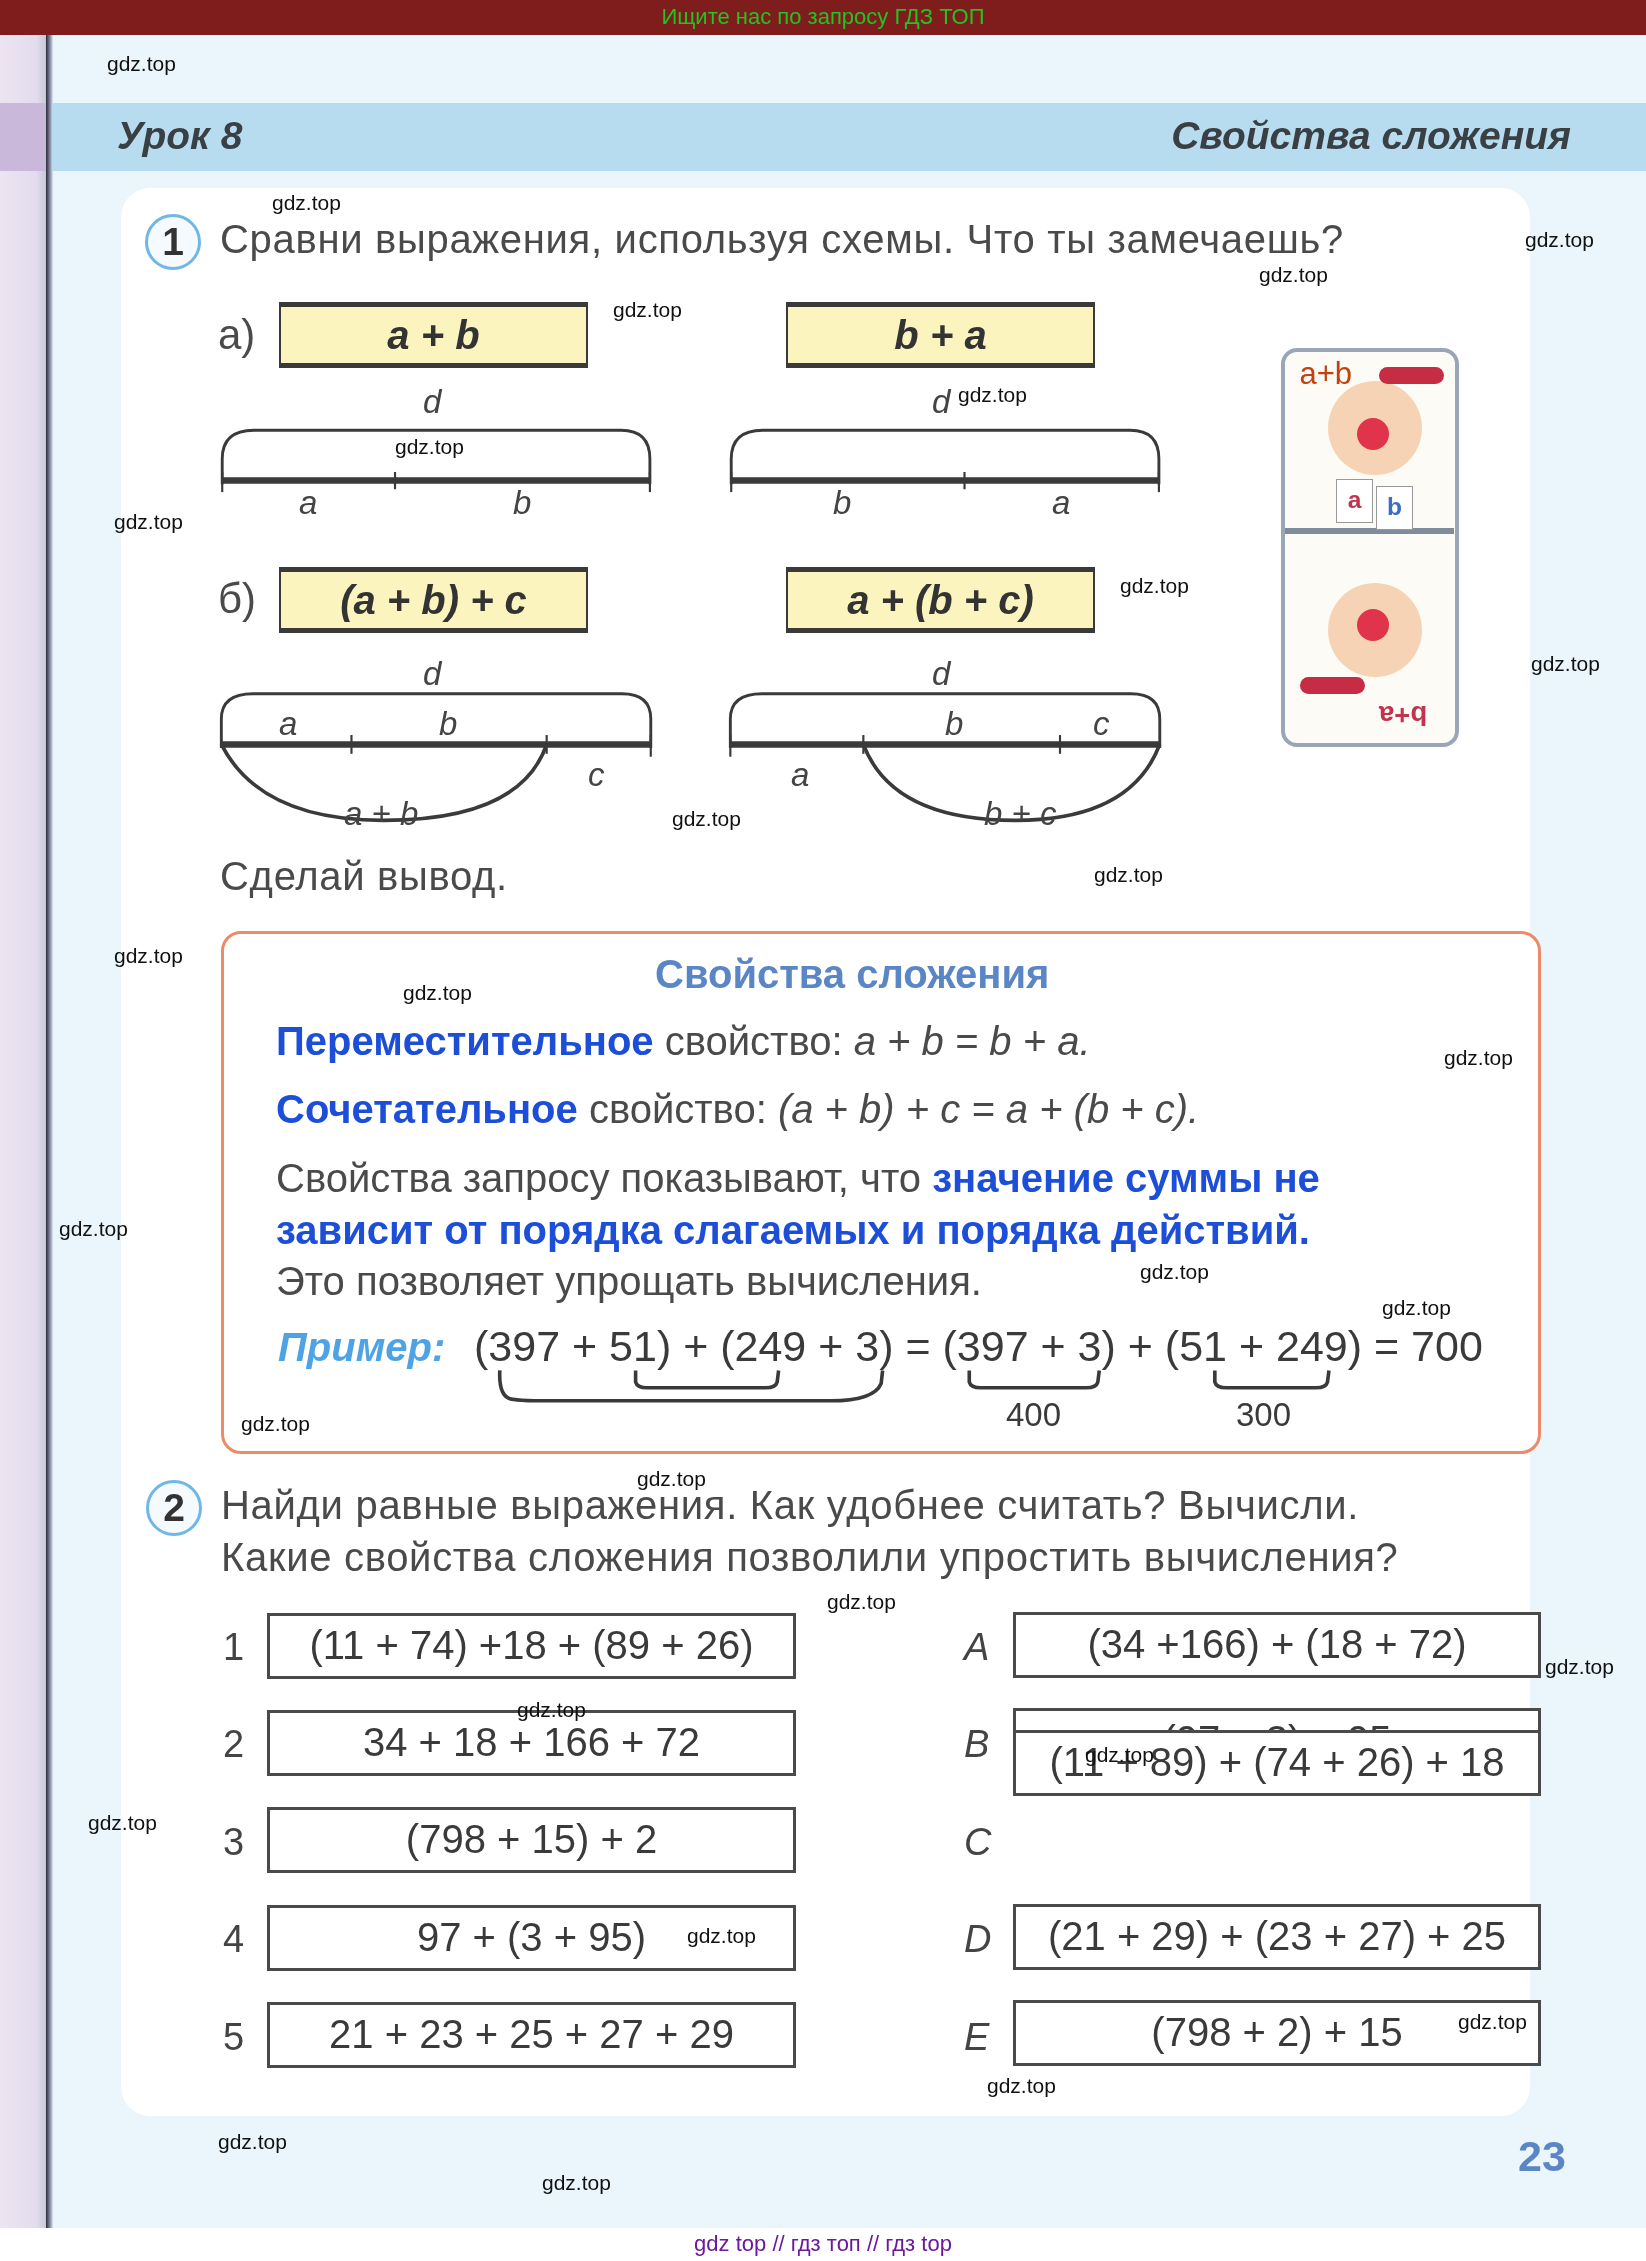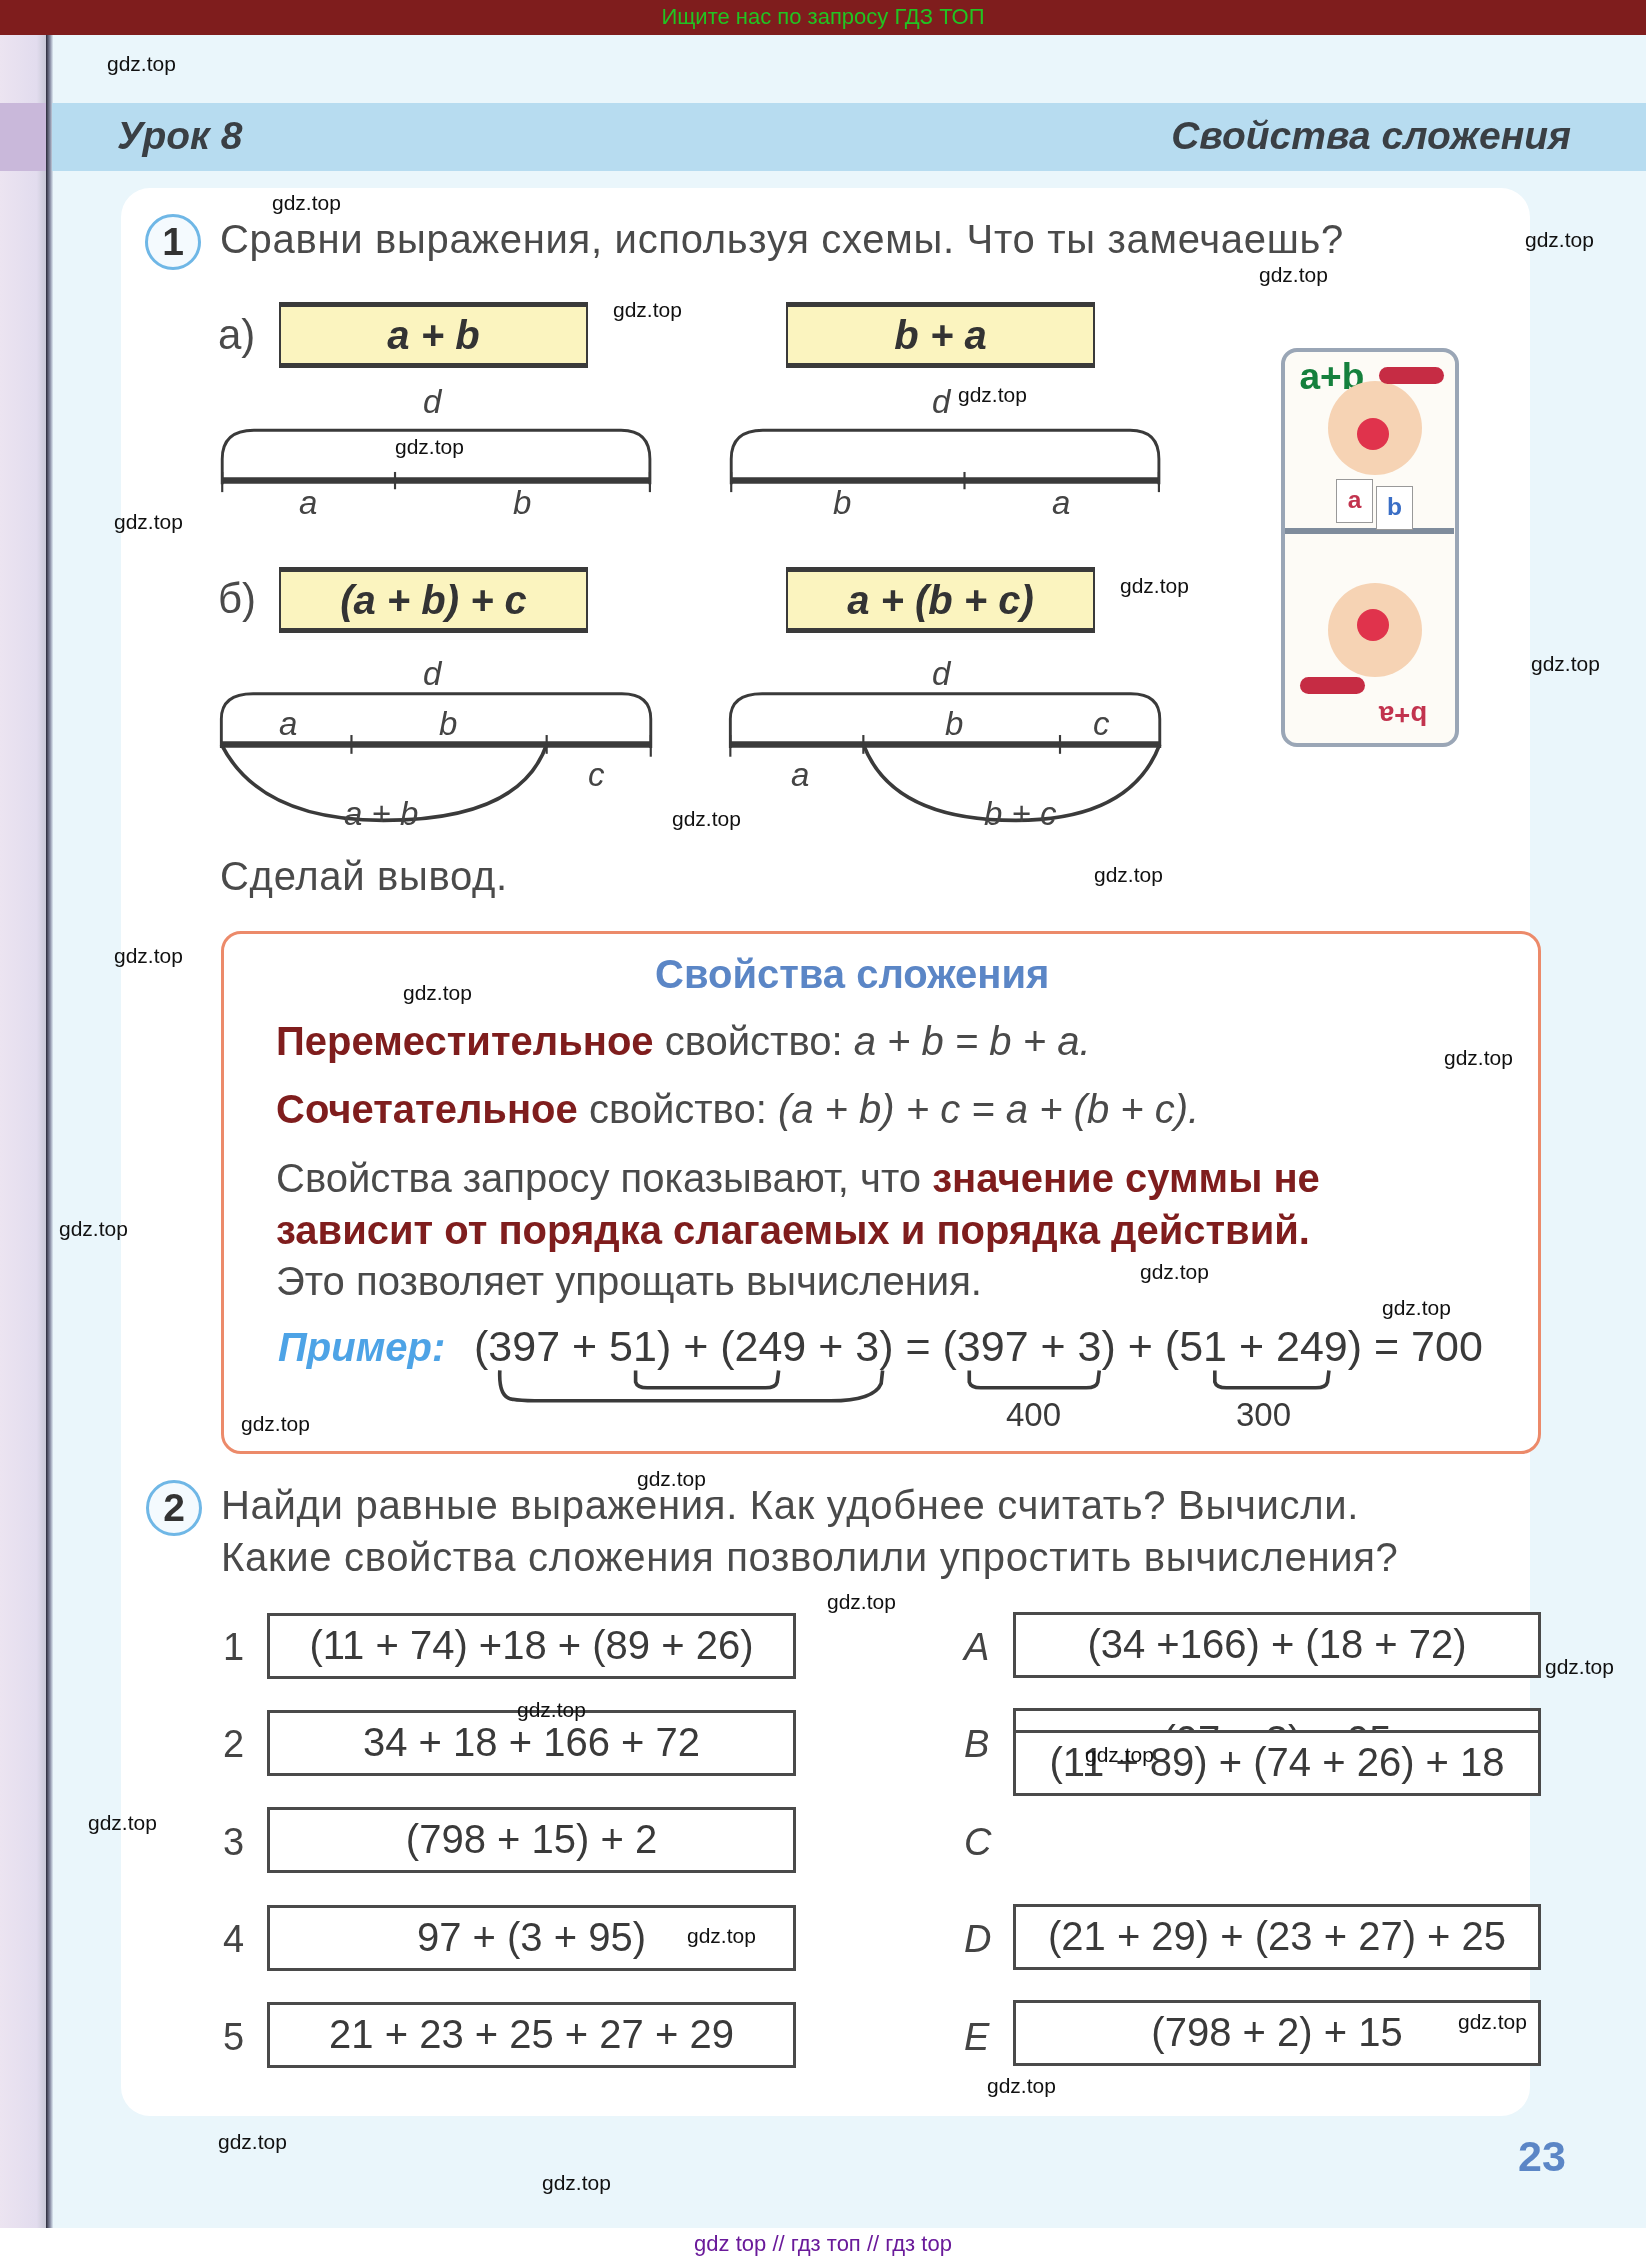--- a/index.html
+++ b/index.html
@@ -17,21 +17,21 @@
   .card { left:121px; top:188px; width:1409px; height:1928px; background:#ffffff; border-radius:29px; }
   .wm { font-size:21px; color:#111; font-family:"Liberation Sans", sans-serif; }
   .num-circle { width:56px; height:56px; border:3.6px solid #6fb7e6; border-radius:50%; box-sizing:border-box; text-align:center; font-weight:bold; font-size:39px; line-height:49px; color:#333; background:#f4fafe; }
   .task-text { font-size:40px; color:#4a4a4a; letter-spacing:0.7px; }
   .sub-label { font-size:42px; color:#4a4a4a; }
   .yellow-box { background:#fbf4bf; border-top:5px solid #3a3a3a; border-bottom:5px solid #3a3a3a; border-left:2.2px solid #3a3a3a; border-right:2.2px solid #3a3a3a; box-sizing:border-box; text-align:center; font-weight:bold; font-style:italic; font-size:40px; color:#333; }
   .ilabel { font-size:33px; font-style:italic; color:#444; }
   .rule-box { left:221px; top:931px; width:1320px; height:523px; border:3.6px solid #ec8a6a; border-radius:20px; box-sizing:border-box; background:#ffffff; }
   .rule-title { font-size:40px; font-weight:bold; color:#5b86c6; }
   .rule-line { font-size:40px; color:#4a4a4a; }
-  .rule-line b { color:#7f1d1d; }
+  .rule-line b { color:#1d4ed8; }
   .rule-line i { font-style:italic; }
   .example-label { font-size:40px; font-weight:bold; font-style:italic; color:#4da3e6; }
   .example-expr { font-size:43px; color:#3a3a3a; }
   .ex-result { font-size:33px; color:#3a3a3a; }
   .expr-box { border:3.6px solid #4a4a4a; box-sizing:border-box; background:#fff; text-align:center; font-size:40px; color:#3a3a3a; }
   .row-label { font-size:38px; color:#444; }
   .row-label-it { font-size:38px; color:#444; font-style:italic; }
   .page-number { font-size:43px; font-weight:bold; color:#5b86c6; }
   .bottombar { left:0; top:2228px; width:1646px; height:33px; background:#ffffff; text-align:center; }
   .bottombar span { color:#6a1a9a; font-size:22px; line-height:32px; }
@@ -113,21 +113,21 @@
 <div class="abs ilabel" style="left:344px;top:795px;">a + b</div>
 <div class="abs ilabel" style="left:945px;top:705px;">b</div>
 <div class="abs ilabel" style="left:1093px;top:705px;">c</div>
 <div class="abs ilabel" style="left:791px;top:756px;">a</div>
 <div class="abs ilabel" style="left:984px;top:795px;">b + c</div>
 
 <div class="abs task-text" style="left:220px;top:854px;">Сделай вывод.</div>
 
 <div class="abs" style="left:1281px;top:348px;width:178px;height:399px;border:4.3px solid #9aa6b6;border-radius:16px;background:#fdfbf6;box-sizing:border-box;">
   <div class="abs" style="left:0;top:176px;width:169px;height:5.8px;background:#7f8c9c;"></div>
-  <div class="abs" style="left:14.5px;top:4.3px;font-size:37px;font-weight:bold;color:#15803d;"><span>a+b</span></div>
+  <div class="abs" style="left:14.5px;top:4.3px;font-size:31px;font-weight:normal;color:#c2410c;"><span>a+b</span></div>
   <div class="abs" style="left:43px;top:29px;width:94px;height:94px;border-radius:50%;background:#f6d3b4;"></div>
   <div class="abs" style="left:72px;top:66px;width:32px;height:32px;border-radius:50%;background:#e0334c;"></div>
   <div class="abs" style="left:94px;top:14.5px;width:65px;height:17.3px;background:#c62c44;border-radius:8.7px;"></div>
   <div class="abs" style="left:51px;top:127px;width:35px;height:42px;background:#fff;border:1.4px solid #999;color:#c2334e;font-weight:bold;font-size:24.6px;text-align:center;line-height:40px;"><span>a</span></div>
   <div class="abs" style="left:91px;top:134px;width:35px;height:42px;background:#fff;border:1.4px solid #999;color:#3a6ec6;font-weight:bold;font-size:24.6px;text-align:center;line-height:40px;"><span>b</span></div>
   <div class="abs" style="left:43px;top:231px;width:94px;height:94px;border-radius:50%;background:#f6d3b4;"></div>
   <div class="abs" style="left:72px;top:257px;width:32px;height:32px;border-radius:50%;background:#e0334c;"></div>
   <div class="abs" style="left:14.5px;top:325px;width:65px;height:17.3px;background:#c62c44;border-radius:8.7px;"></div>
   <div class="abs" style="left:94px;top:347px;font-size:27.5px;font-weight:bold;color:#c2334e;transform:rotate(180deg);"><span>b+a</span></div>
 </div>

